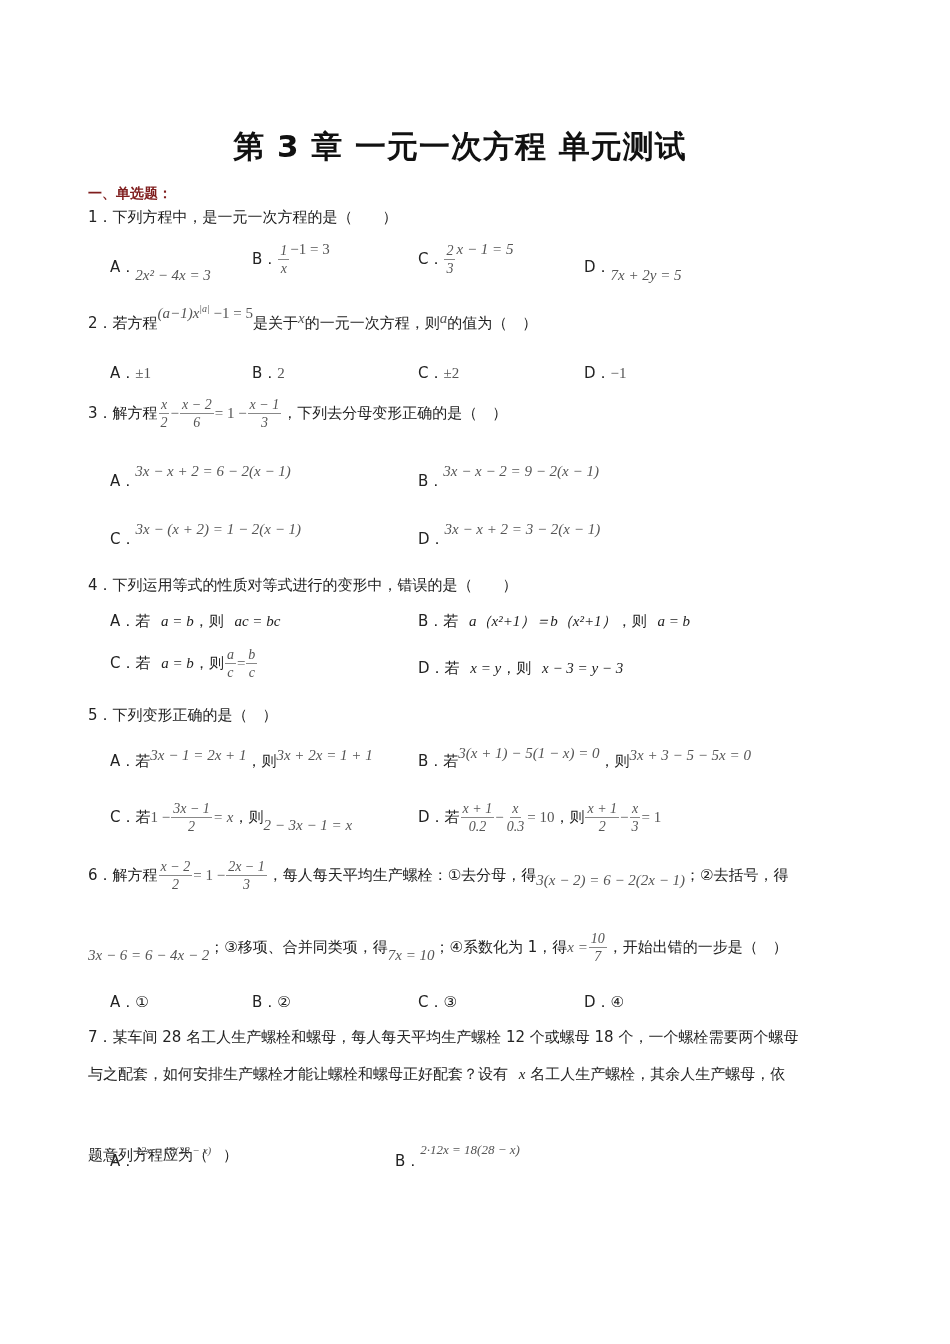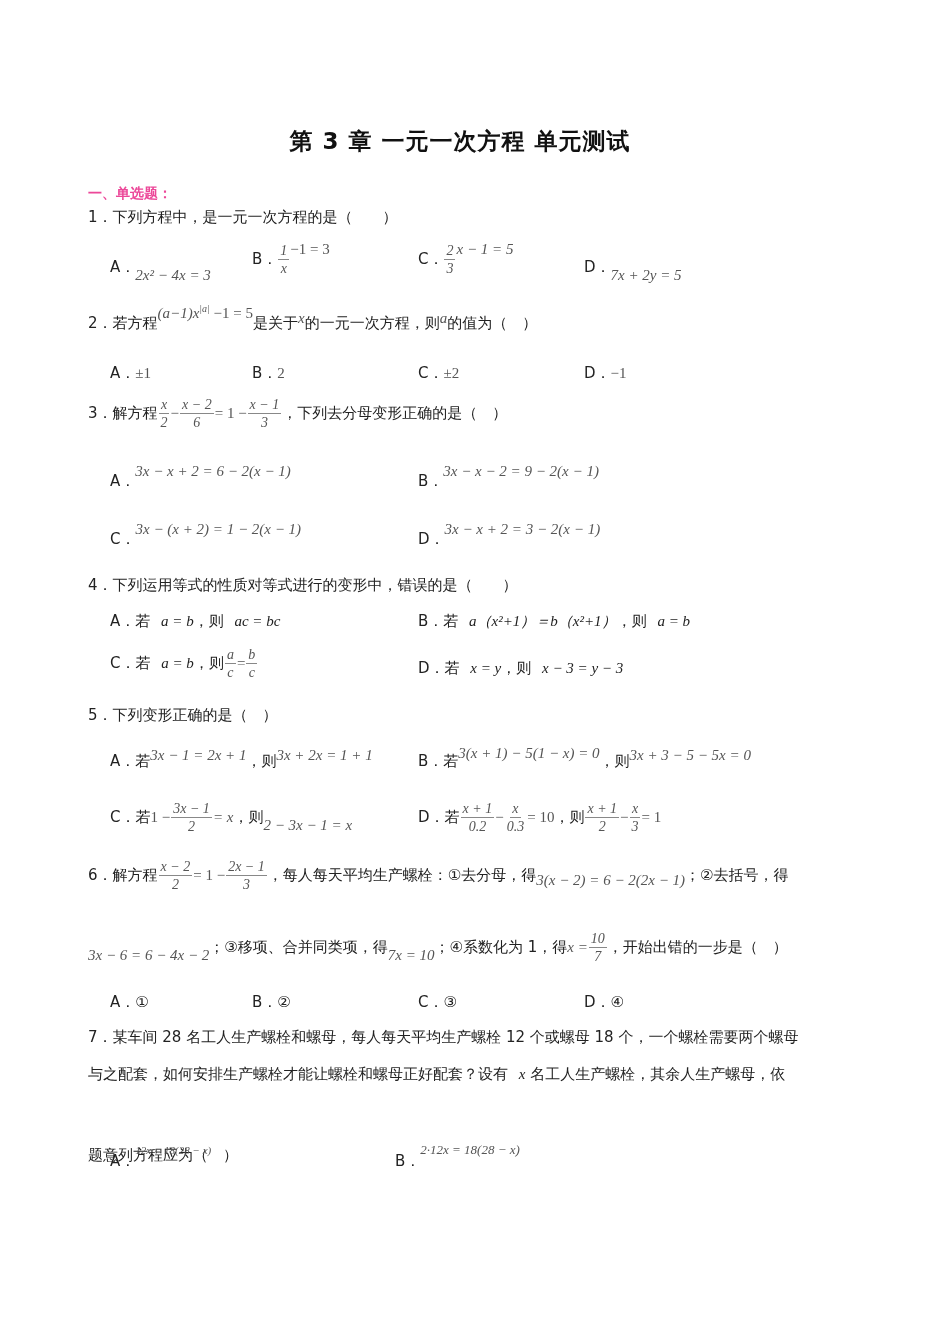--- a/index.html
+++ b/index.html
@@ -1,20 +1,20 @@
 <!DOCTYPE html>
 <html><head>
 <meta charset="utf-8">
 <style>
   html, body { margin: 0; padding: 0; background: #ffffff; }
   body { width: 950px; height: 1344px; position: relative; overflow: hidden;
          font-family: "DejaVu Sans", "Liberation Sans", sans-serif; color: #222; }
   .title { position: absolute; top: 126px; left: 0; width: 920px; text-align: center;
-           font-size: 23px; font-weight: bold; letter-spacing: 1px; color: #111; }
-  .section { position: absolute; left: 88px; top: 185px; font-size: 14px; font-weight: bold; color: #ec4899; }
+           font-size: 31px; font-weight: bold; letter-spacing: 1px; color: #111; }
+  .section { position: absolute; left: 88px; top: 185px; font-size: 14px; font-weight: bold; color: #7f1d1d; }
   .q { position: absolute; left: 88px; font-size: 15px; white-space: nowrap; color: #222; }
   .opt { position: absolute; font-size: 15px; white-space: nowrap; color: #222; }
   .m { font-family: "Liberation Serif", "DejaVu Serif", serif; font-style: italic; color: #555; font-size: 15px; }
   .m.n { font-style: normal; font-family: Liberation Serif, serif; }
   .mb { font-family: "Liberation Serif", "DejaVu Serif", serif; font-style: italic; color: #222; margin-left: 6px; }
   .frac { display: inline-flex; flex-direction: column; align-items: center; vertical-align: middle;
           font-family: "Liberation Serif", "DejaVu Serif", serif; font-style: italic; color: #555; font-size: 14px; line-height: 17px; margin: 0 1px; }
   .frac .num { border-bottom: 1px solid #888; padding: 0 2px; }
   .frac .den { padding: 0 2px; }
   .sup { position: relative; top: -10px; }

